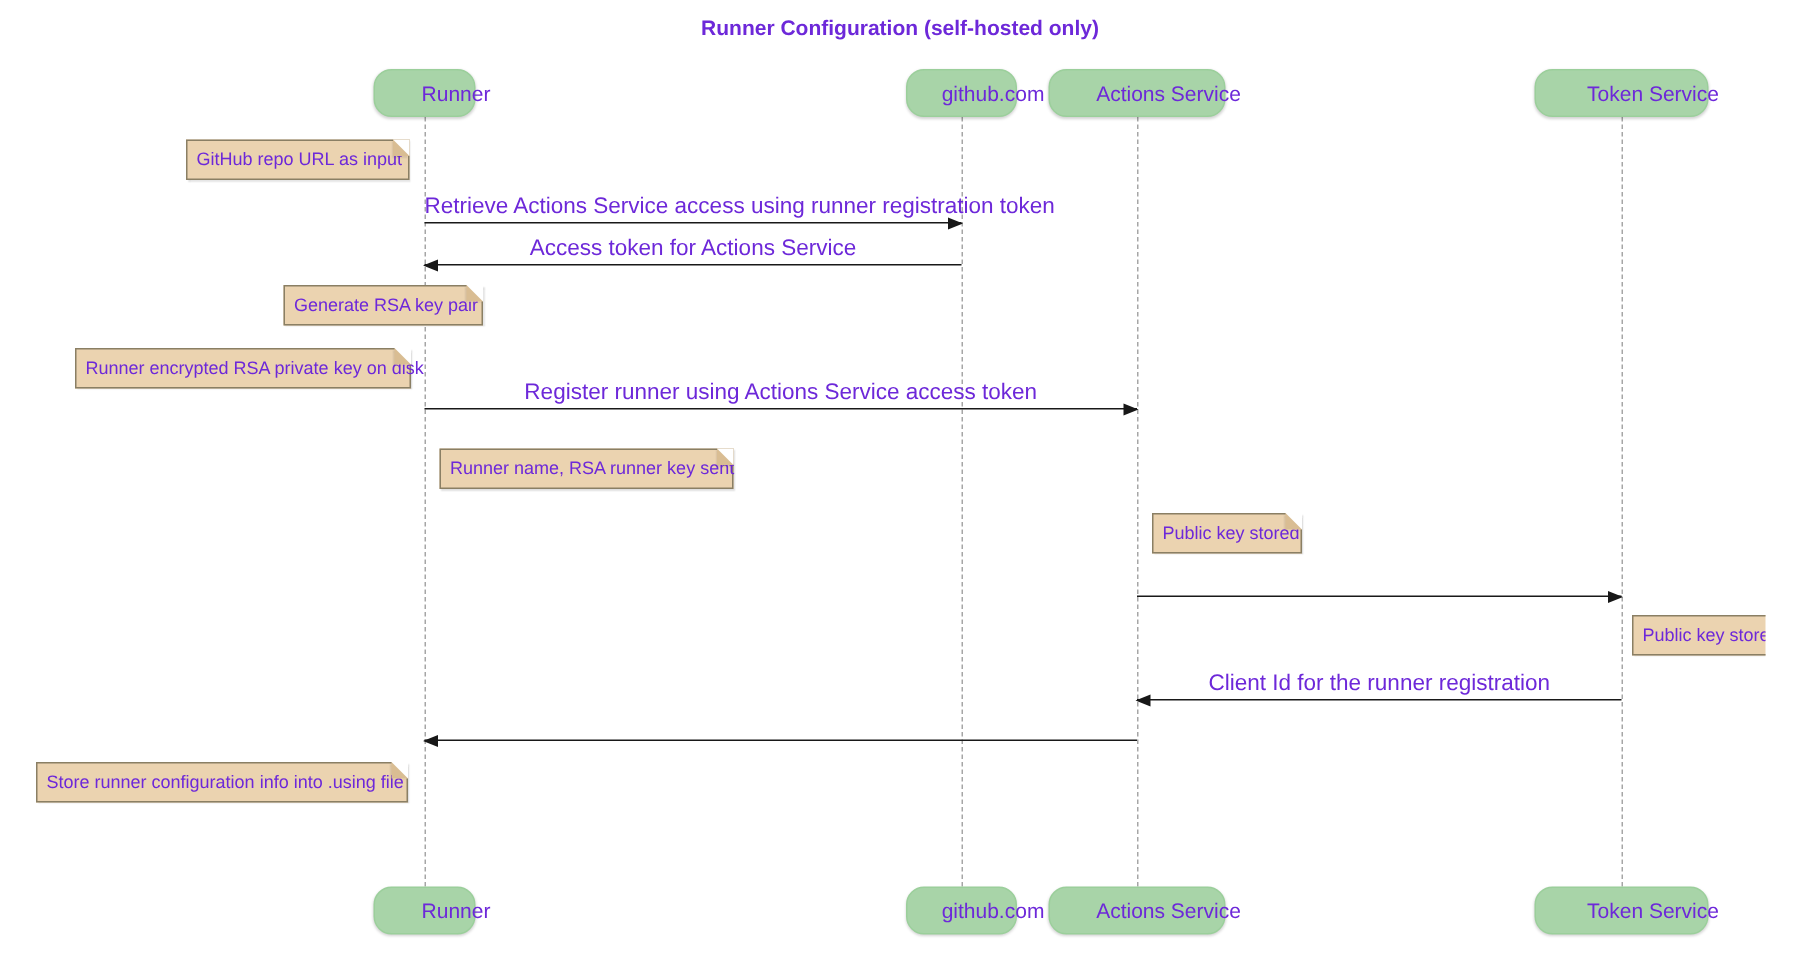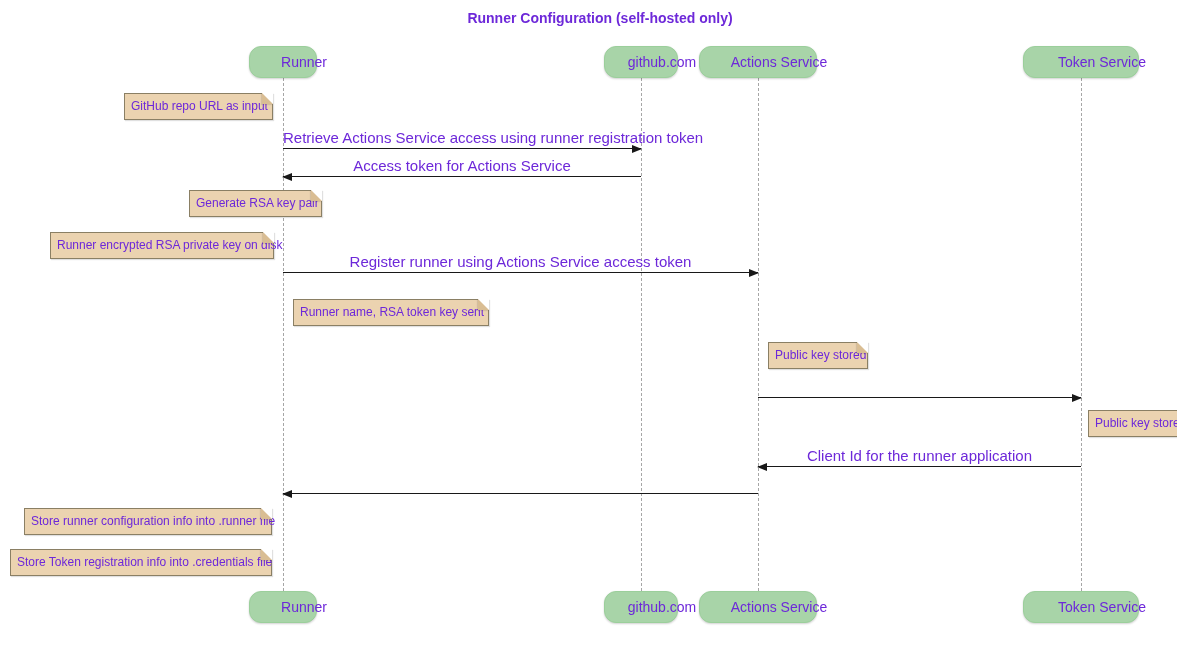--- a/index.html
+++ b/index.html
@@ -110,25 +110,24 @@
   <div class="lifeline" style="left:1081px; top:78px; height:513px;"></div>
 
   <div class="participant" style="left:249px;  top:46px; width:68px;">Runner</div>
   <div class="participant" style="left:604px;  top:46px; width:74px;">github.com</div>
   <div class="participant" style="left:699px;  top:46px; width:118px;">Actions Service</div>
   <div class="participant" style="left:1023px; top:46px; width:116px;">Token Service</div>
 
   <div class="note" style="left:124px;  top:93px;  width:149px;">GitHub repo URL as input</div>
   <div class="note" style="left:141px;  top:190px; width:133px;margin-left:48px;">Generate RSA key pair</div>
   <div class="note" style="left:50px;   top:232px; width:224px;">Runner encrypted RSA private key on disk</div>
-  <div class="note" style="left:293px;  top:299px; width:196px;">Runner name, RSA token key sent</div>
+  <div class="note" style="left:293px;  top:299px; width:196px;">Runner name, RSA runner key sent</div>
   <div class="note" style="left:768px;  top:342px; width:100px;">Public key stored</div>
   <div class="note" style="left:1088px; top:410px; width:104px;">Public key stored</div>
-  <div class="note" style="left:24px;   top:508px; width:248px;">Store runner configuration info into .runner file</div>
-  <div class="note" style="left:10px;   top:549px; width:262px;">Store Token registration info into .credentials file</div>
+  <div class="note" style="left:24px;   top:508px; width:248px;">Store runner configuration info into .using file</div>
 
   <div class="msg" style="left:283px; top:132px; width:358px;">
     <div class="msg-label">Retrieve Actions Service access using runner registration token</div>
     <div class="msg-line">
         <span class="head-r"></span>
       </div>
   </div>
 
   <div class="msg" style="left:283px; top:160px; width:358px;">
     <div class="msg-label">Access token for Actions Service</div>
@@ -144,21 +143,21 @@
       </div>
   </div>
 
   <div class="msg" style="left:758px; top:381px; width:323px;">
     <div class="msg-line">
         <span class="head-r"></span>
       </div>
   </div>
 
   <div class="msg" style="left:758px; top:450px; width:323px;">
-    <div class="msg-label">Client Id for the runner application</div>
+    <div class="msg-label">Client Id for the runner registration</div>
     <div class="msg-line">
         <span class="head-l"></span>
       </div>
   </div>
 
   <div class="msg" style="left:283px; top:477px; width:475px;">
     <div class="msg-line">
         <span class="head-l"></span>
       </div>
   </div>

